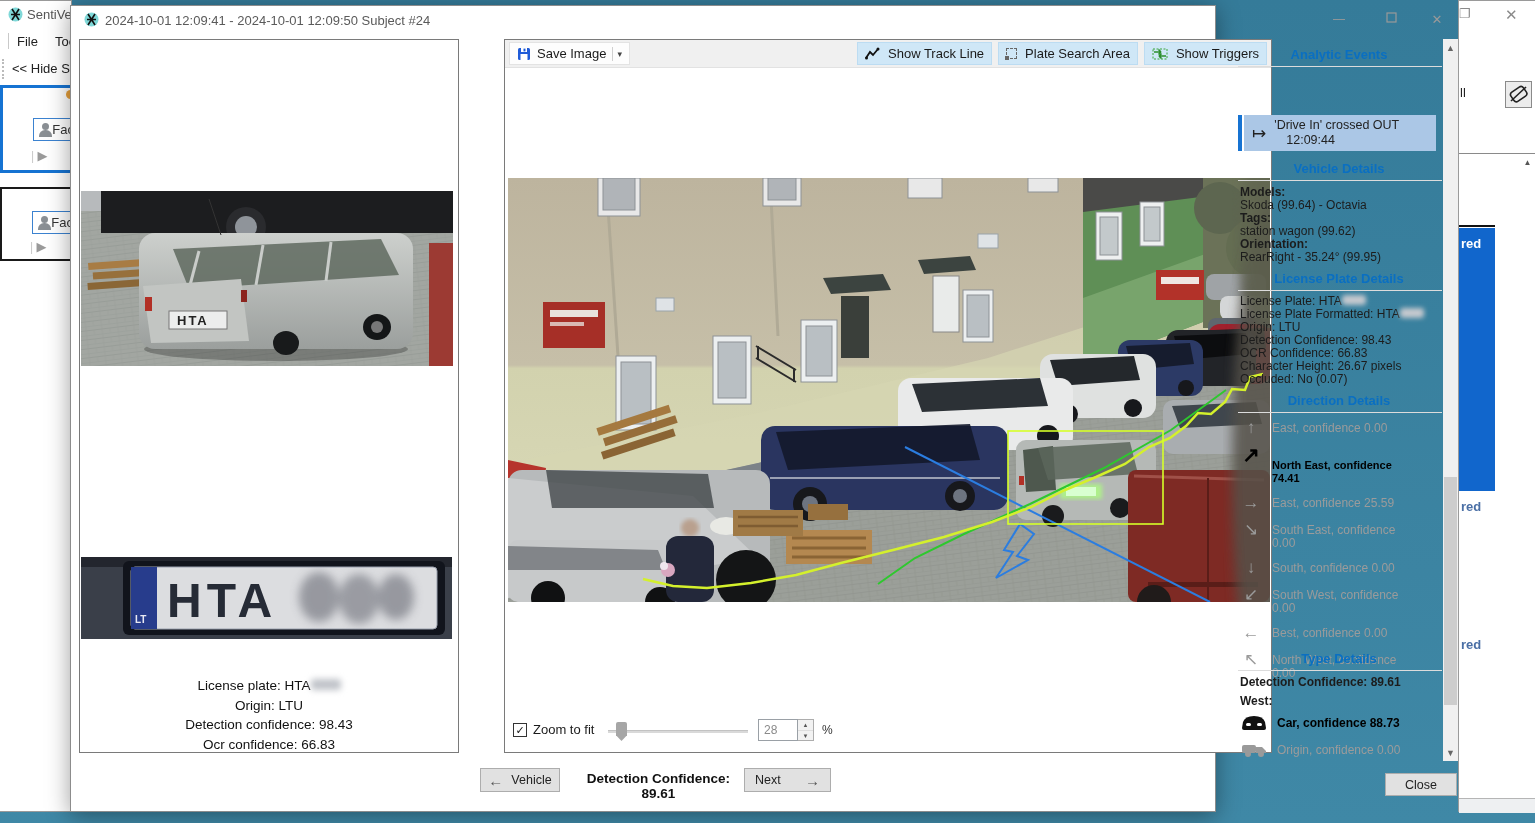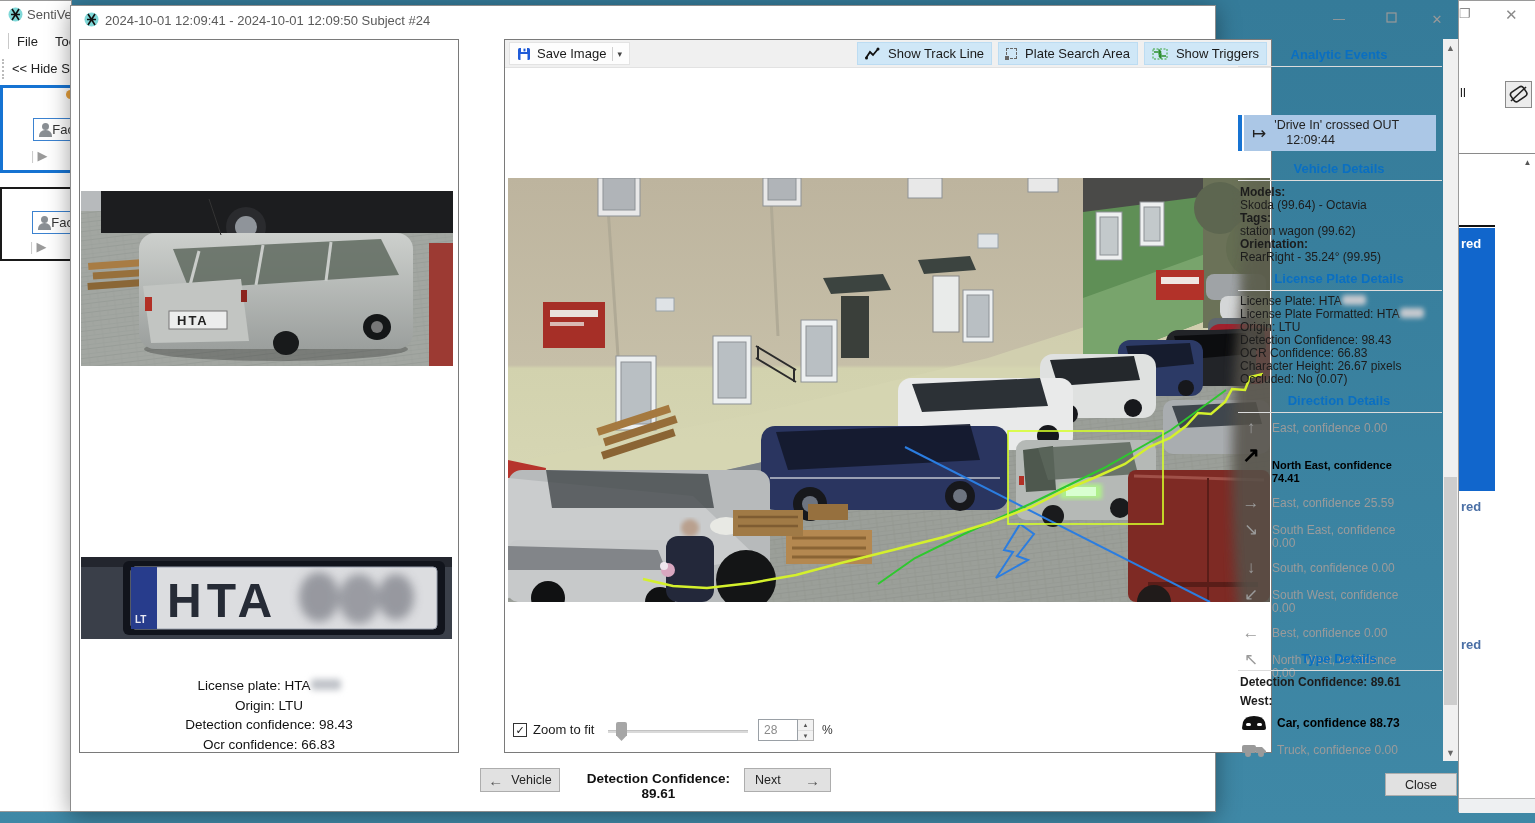--- a/index.html
+++ b/index.html
@@ -588,21 +588,21 @@
         </svg>
         <span class="t-text">Car, confidence 88.73</span>
       </div>
       <div class="type-row inactive">
         <svg width="28" height="17">
           <rect x="2" y="4" width="14" height="8" rx="2" fill="#9a9a9a"></rect>
           <path d="M16 6 h6 l4 4 v2 h-10 Z" fill="#9a9a9a"></path>
           <circle cx="8" cy="13" r="3" fill="#9a9a9a"></circle>
             <circle cx="21" cy="13" r="3" fill="#9a9a9a"></circle>
         </svg>
-        <span class="t-text">Truck, confidence 0.00</span>
+        <span class="t-text">Origin, confidence 0.00</span>
       </div>
     </div>
   </div>
 
   <div class="a sb" style="left:1372px;top:33px;width:15px;height:722px">
     <div class="sb-arrow" style="padding-top:4px">▲</div>
     <div class="a sb-thumb" style="left:1px;top:438px;width:13px;height:228px"></div>
     <div class="a sb-arrow" style="left:0;bottom:3px;width:15px">▼</div>
   </div>
 </div>

